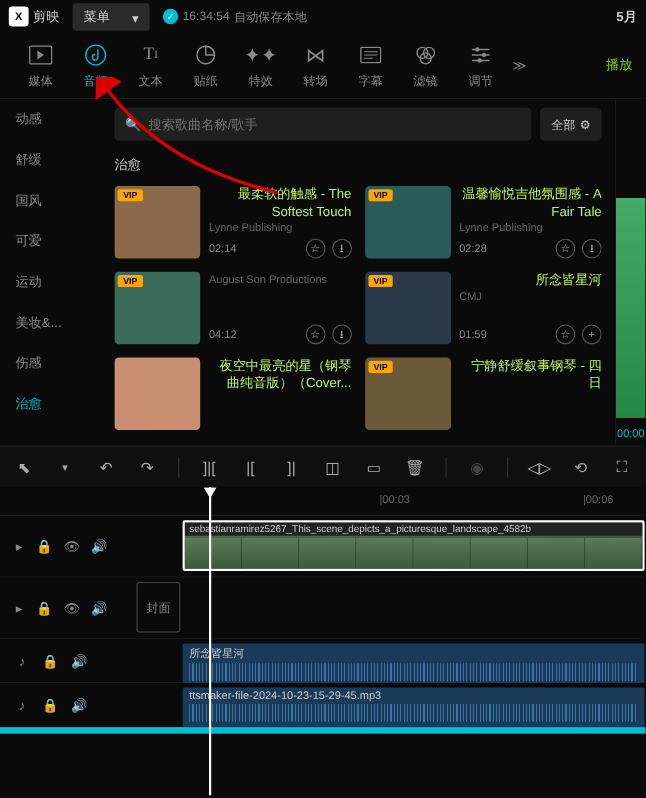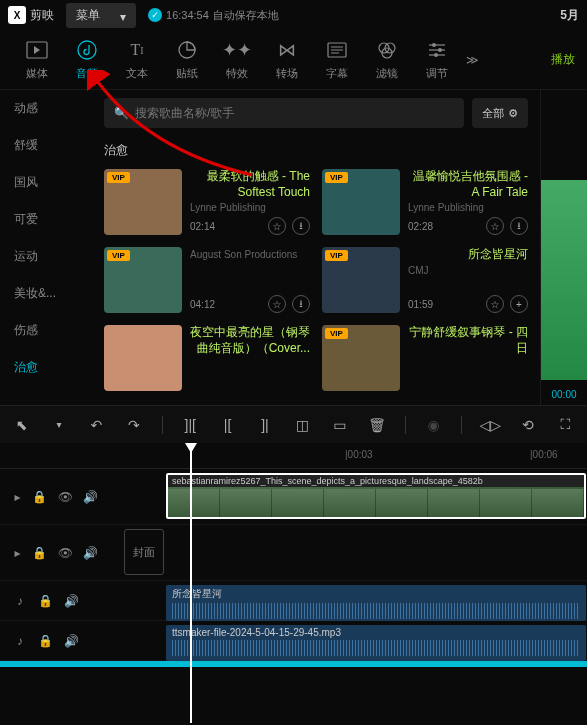--- a/index.html
+++ b/index.html
@@ -41,21 +41,21 @@
     .music-card { display: flex; gap: 8px; }
     .music-thumb { width: 78px; height: 66px; background: #333; border-radius: 4px; position: relative; flex-shrink: 0; }
     .vip-badge { position: absolute; top: 3px; left: 3px; background: #ffa500; color: #000; font-size: 8px; font-weight: bold; padding: 1px 5px; border-radius: 2px; text-align: right; }
     .music-info { flex: 1; display: flex; flex-direction: column; min-width: 0; }
     .music-title { color: #bef264; font-size: 12px; line-height: 1.3; overflow: hidden; text-align: right; }
     .music-artist { color: #666; font-size: 10px; margin-top: 2px; }
     .music-footer { display: flex; align-items: center; margin-top: auto; gap: 6px; }
     .music-duration { color: #888; font-size: 10px; flex: 1; }
     .icon-btn { width: 18px; height: 18px; border: 1px solid #555; border-radius: 50%; display: flex; align-items: center; justify-content: center; cursor: pointer; font-size: 10px; color: #aaa; }
     
-    .preview-panel { width: 47px; background: #0a0a0a; border-left: 1px solid #1a1a1a; position: relative; overflow: hidden; }
+    .preview-panel { width: 28px; background: #0a0a0a; border-left: 1px solid #1a1a1a; position: relative; overflow: hidden; }
     .preview-img { position: absolute; top: 90px; left: 0; width: 100%; height: 200px; background: linear-gradient(#4a6, #284); }
     .preview-time { position: absolute; bottom: 5px; left: 0; width: 100%; text-align: center; color: #00bcd4; font-size: 10px; }
     
     
     .timeline-toolbar { height: 38px; display: flex; align-items: center; padding: 0 12px; gap: 18px; border-top: 1px solid #222; background: #0f0f0f; }
     .tool-icon { width: 20px; height: 20px; display: flex; align-items: center; justify-content: center; cursor: pointer; color: #aaa; font-size: 14px; }
     .tool-sep { width: 1px; height: 18px; background: #333; }
     
     
     .timeline { flex: 1; display: flex; flex-direction: column; background: #0a0a0a; }
@@ -382,20 +382,20 @@
       </div>
     </div>
     <div class="track short">
       <div class="track-head">
         <div class="track-icon">♪</div>
         <div class="track-icon">🔒</div>
         <div class="track-icon">🔊</div>
       </div>
       <div class="track-content">
         <div class="clip audio-clip audio-clip-2">
-          <div class="audio-label">ttsmaker-file-2024-5-04-15-29-45.mp3</div>
+          <div class="audio-label">ttsmaker-file-2024-10-23-15-29-45.mp3</div>
           <div class="audio-wave"></div>
         </div>
       </div>
     </div>
   </div>
 </div>
 <div class="bottom-bar"></div>
 
 </body></html>

